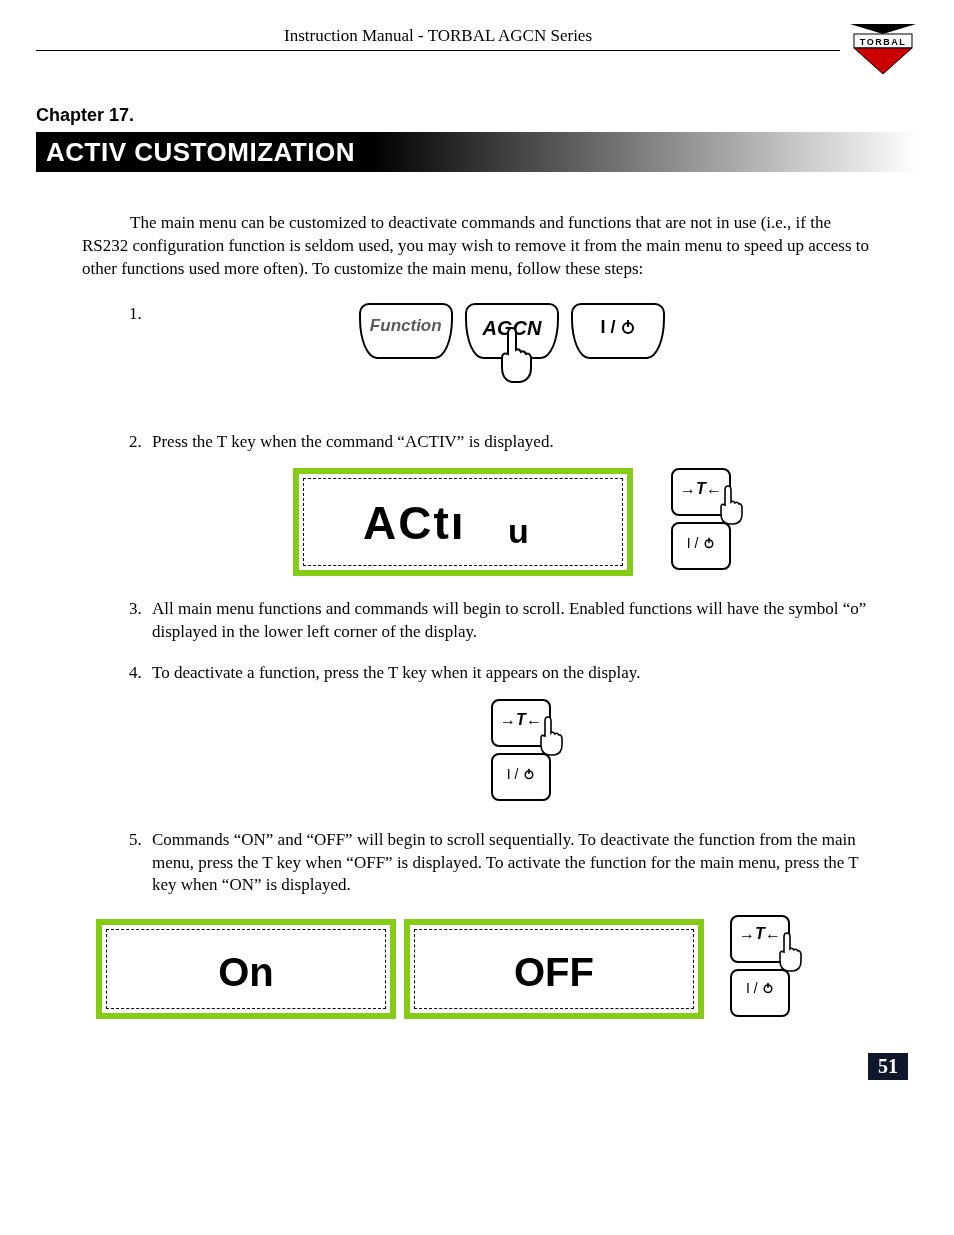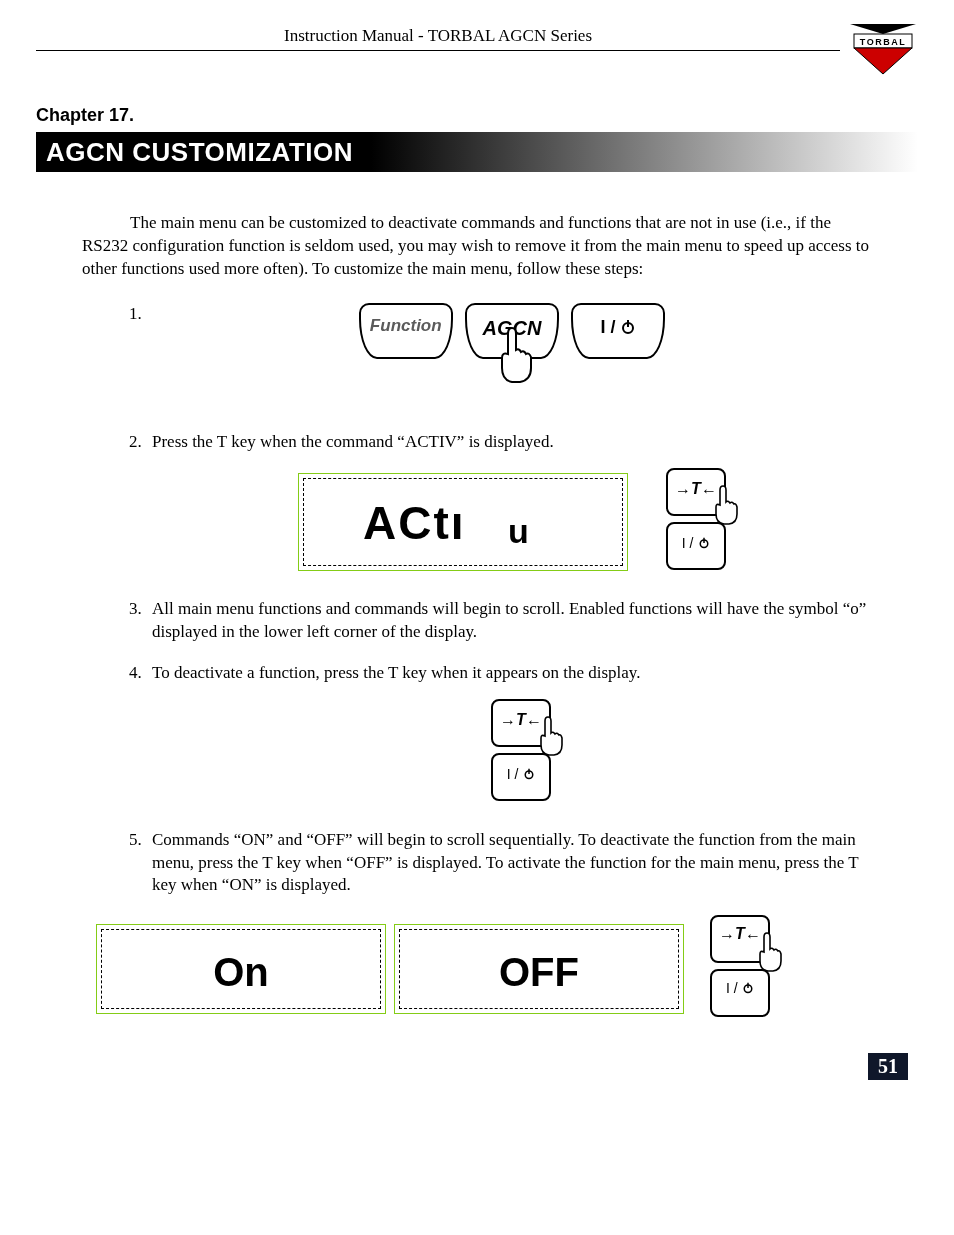--- a/index.html
+++ b/index.html
@@ -117,21 +117,21 @@
     font-style: italic;
   }
   .hand {
     position: absolute;
     bottom: -44px;
     left: 50%;
     transform: translateX(-40%);
   }
   .lcd-frame {
     display: inline-block;
-    border: 1px solid #84cc16;
+    border: 6px solid #84cc16;
     padding: 4px;
     vertical-align: middle;
   }
   .lcd-inner {
     border: 1px dashed #000;
     padding: 6px 14px;
     min-width: 290px;
     min-height: 74px;
     display: flex;
     align-items: center;
@@ -185,21 +185,21 @@
       <svg width="70" height="55" viewBox="0 0 70 55">
         <polygon points="2,2 68,2 35,12" fill="#000"></polygon>
         <rect x="6" y="12" width="58" height="14" fill="#fff" stroke="#000" stroke-width="1"></rect>
         <text x="35" y="23" text-anchor="middle" font-family="Arial" font-size="9" font-weight="bold" letter-spacing="1.5">TORBAL</text>
         <polygon points="6,26 64,26 35,52" fill="#c00" stroke="#000" stroke-width="1"></polygon>
       </svg>
     </div>
   </div>
 
   <div class="chapter">Chapter 17.</div>
-  <div class="banner">AGCN CUSTOMIZATION</div>
+  <div class="banner">ACTIV CUSTOMIZATION</div>
 
   <div class="intro">
     <span class="first-indent"></span><span>The main menu can be customized to deactivate commands and functions that are not in use (i.e., if the RS232 configuration function is seldom used, you may wish to remove it from the main menu to speed up access to other functions used more often).   To customize the main menu, follow these steps:</span>
   </div>
 
   <ol class="steps">
     <li>
       <div class="figure">
         <div class="key">
           <span class="key-label">Function</span>

